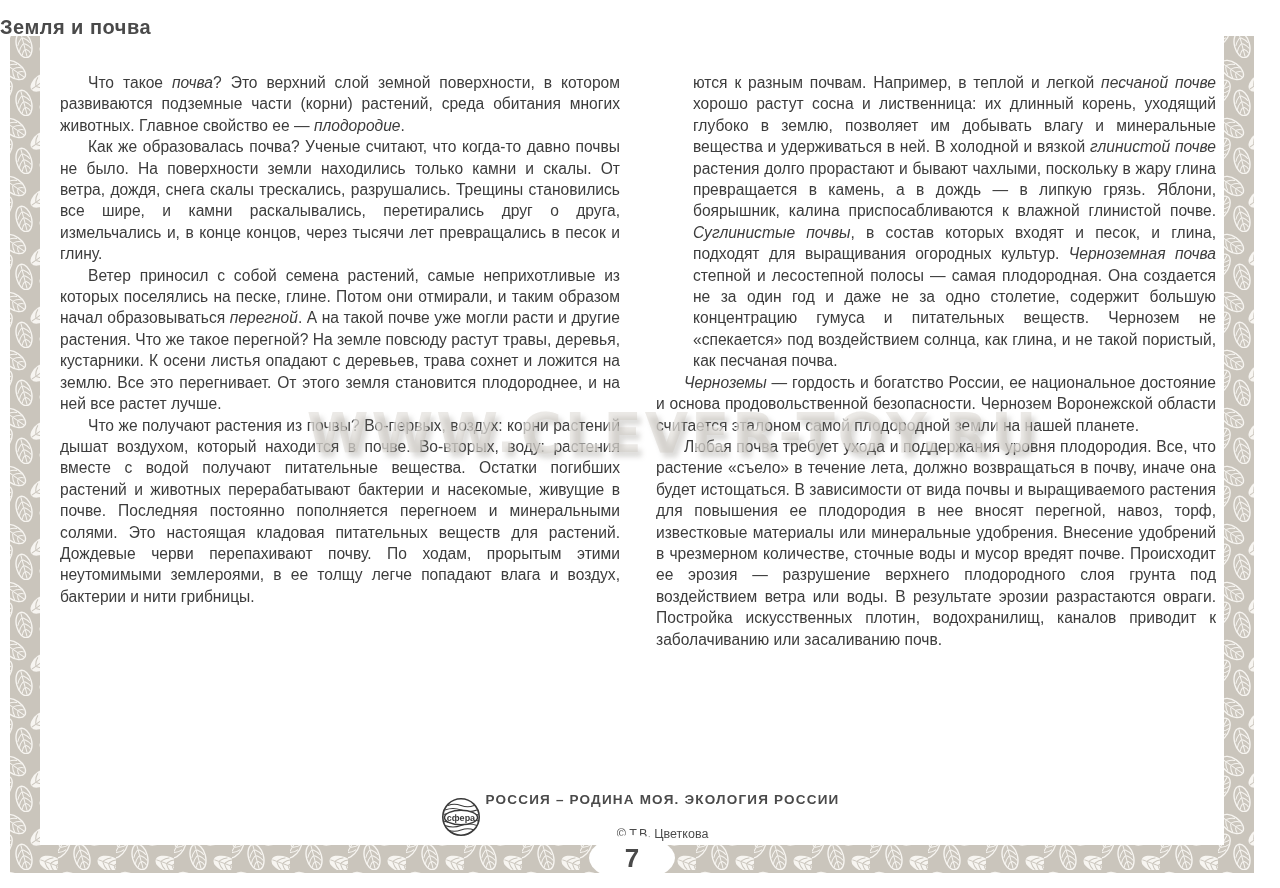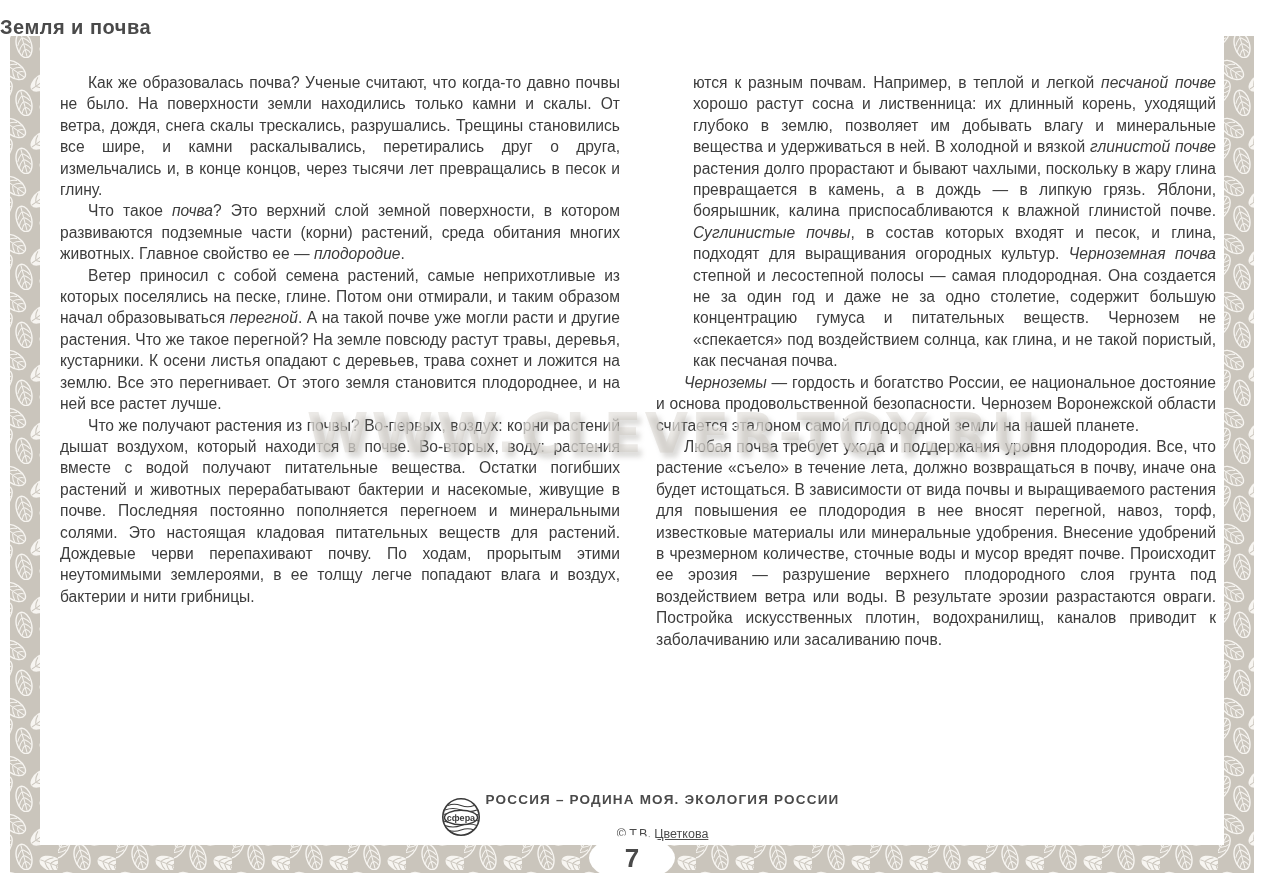--- a/index.html
+++ b/index.html
@@ -30,21 +30,21 @@
     color:rgba(198,194,186,0.34);
     text-shadow:4px 5px 5px rgba(130,127,120,0.28), -1px -1px 0 rgba(255,255,255,0.6);
     text-align:center;
   }
   .footer{
     position:absolute;top:792px;left:0;width:100%;z-index:2;
     display:flex;justify-content:center;align-items:center;gap:5px;
   }
   .footer-text{text-align:center;color:#4a4a4a;}
   .series{font-size:13.5px;font-weight:bold;letter-spacing:1.2px;}
-  .copyright{font-size:12.5px;margin-top:20px;text-decoration:underline;}
+  .copyright{font-size:12.5px;margin-top:20px;}
   .page-number-badge{
     position:absolute;left:589px;top:835px;width:86px;height:46px;z-index:2;
     background:#ffffff;border-radius:50%;
     display:flex;align-items:center;justify-content:center;
   }
   .page-number-badge span{font-size:26px;font-weight:bold;color:#4a4a4a;}
   .logo-svg{display:block;}
 </style>
 </head>
 <body>
@@ -72,22 +72,22 @@
     </defs>
     <rect x="10" y="36" width="30" height="837" fill="url(#leafpat)"></rect>
     <rect x="1224" y="36" width="30" height="837" fill="url(#leafpat)"></rect>
     <rect x="10" y="845" width="1244" height="28" fill="url(#leafpat)"></rect>
   </svg>
 
   <h1 class="title">Земля и почва</h1>
 
   <div class="columns">
     <div class="col">
+        <p><span>Что такое </span><em>почва</em><span>? Это верхний слой земной поверхности, в котором развиваются подземные части (корни) растений, среда обитания многих животных. Главное свойство ее — </span><em>плодородие</em><span>.</span></p>
         <p><span>Как же образовалась почва? Ученые считают, что когда-то давно почвы не было. На поверхности земли находились только камни и скалы. От ветра, дождя, снега скалы трескались, разрушались. Трещины становились все шире, и камни раскалывались, перетирались друг о друга, измельчались и, в конце концов, через тысячи лет превращались в песок и глину.</span></p>
-        <p><span>Что такое </span><em>почва</em><span>? Это верхний слой земной поверхности, в котором развиваются подземные части (корни) растений, среда обитания многих животных. Главное свойство ее — </span><em>плодородие</em><span>.</span></p>
         <p><span>Ветер приносил с собой семена растений, самые неприхотливые из которых поселялись на песке, глине. Потом они отмирали, и таким образом начал образовываться </span><em>перегной</em><span>. А на такой почве уже могли расти и другие растения. Что же такое перегной? На земле повсюду растут травы, деревья, кустарники. К осени листья опадают с деревьев, трава сохнет и ложится на землю. Все это перегнивает. От этого земля становится плодороднее, и на ней все растет лучше.</span></p>
         <p><span>Что же получают растения из почвы? Во-первых, воздух: корни растений дышат воздухом, который находится в почве. Во-вторых, воду: растения вместе с водой получают питательные вещества. Остатки погибших растений и животных перерабатывают бактерии и насекомые, живущие в почве. Последняя постоянно пополняется перегноем и минеральными солями. Это настоящая кладовая питательных веществ для растений. Дождевые черви перепахивают почву. По ходам, прорытым этими неутомимыми землероями, в ее толщу легче попадают влага и воздух, бактерии и нити грибницы.</span></p>
       </div>
     <div class="col">
         <p class="noindent"><span>ются к разным почвам. Например, в теплой и легкой </span><em>песчаной почве</em><span> хорошо растут сосна и лиственница: их длинный корень, уходящий глубоко в землю, позволяет им добывать влагу и минеральные вещества и удерживаться в ней. В холодной и вязкой </span><em>глинистой почве</em><span> растения долго прорастают и бывают чахлыми, поскольку в жару глина превращается в камень, а в дождь — в липкую грязь. Яблони, боярышник, калина приспосабливаются к влажной глинистой почве. </span><em>Суглинистые почвы</em><span>, в состав которых входят и песок, и глина, подходят для выращивания огородных культур. </span><em>Черноземная почва</em><span> степной и лесостепной полосы — самая плодородная. Она создается не за один год и даже не за одно столетие, содержит большую концентрацию гумуса и питательных веществ. Чернозем не «спекается» под воздействием солнца, как глина, и не такой пористый, как песчаная почва.</span></p>
         <p><em>Черноземы</em><span> — гордость и богатство России, ее национальное достояние и основа продовольственной безопасности. Чернозем Воронежской области считается эталоном самой плодородной земли на нашей планете.</span></p>
         <p><span>Любая почва требует ухода и поддержания уровня плодородия. Все, что растение «съело» в течение лета, должно возвращаться в почву, иначе она будет истощаться. В зависимости от вида почвы и выращиваемого растения для повышения ее плодородия в нее вносят перегной, навоз, торф, известковые материалы или минеральные удобрения. Внесение удобрений в чрезмерном количестве, сточные воды и мусор вредят почве. Происходит ее эрозия — разрушение верхнего плодородного слоя грунта под воздействием ветра или воды. В результате эрозии разрастаются овраги. Постройка искусственных плотин, водохранилищ, каналов приводит к заболачиванию или засаливанию почв.</span></p>
       </div>
   </div>
 

